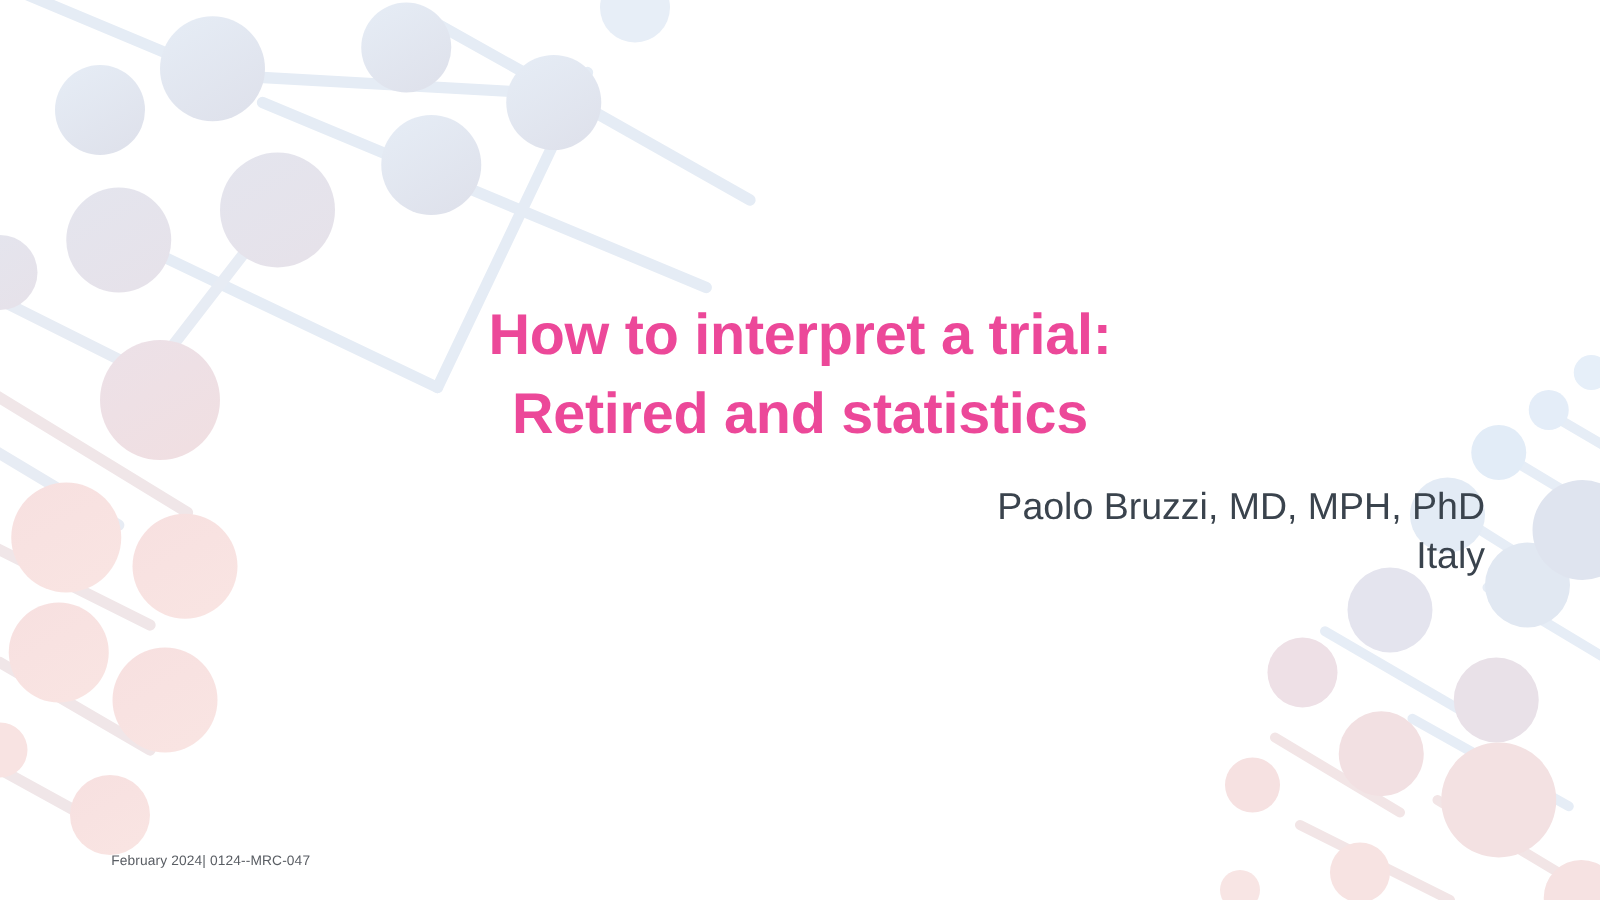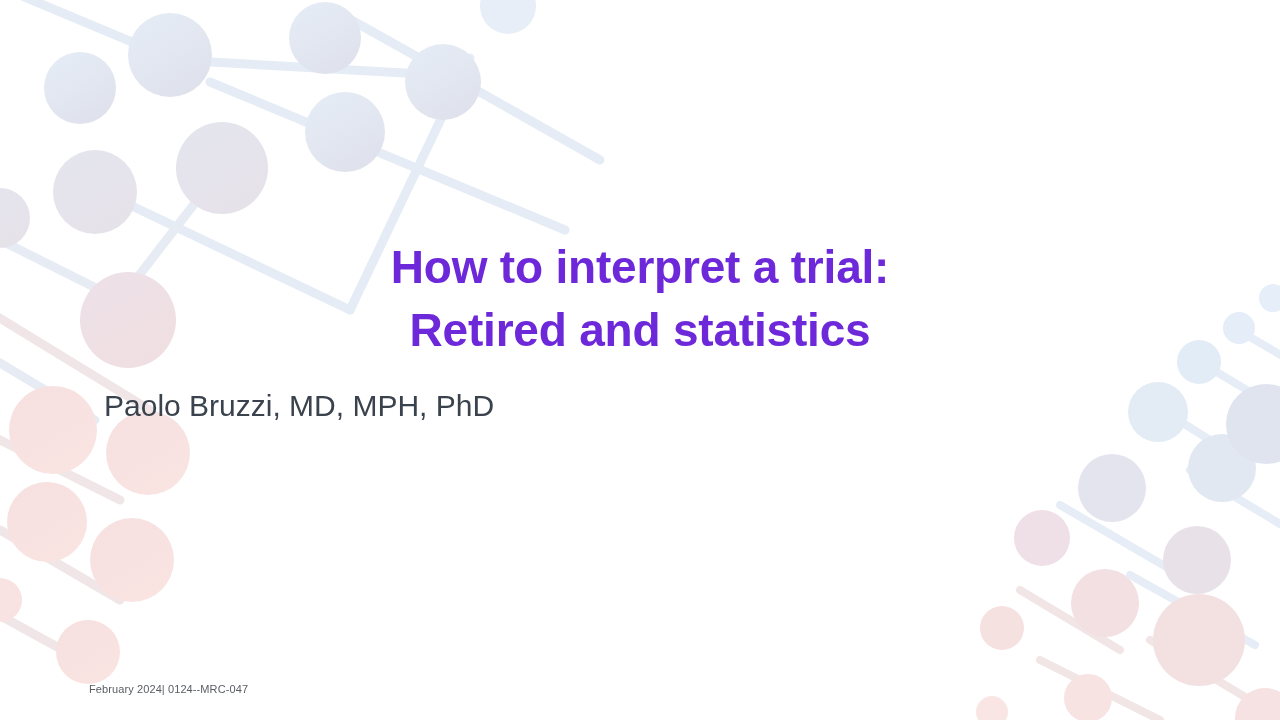--- a/index.html
+++ b/index.html
@@ -38,31 +38,31 @@
   #title-block {
     position: absolute;
     left: 140px;
     top: 236px;
     width: 1000px;
     text-align: center;
   }
   .title-line {
     font-size: 46px;
     font-weight: bold;
-    color: #6d28d9;
+    color: #ec4899;
     line-height: 63px;
     letter-spacing: -0.2px;
     white-space: nowrap;
   }
   #subtitle-block {
     position: absolute;
-    left: 104px;
+    left: 88px;
     top: 386px;
     width: 1100px;
-    text-align: left;
+    text-align: right;
   }
   .subtitle-line {
     font-size: 30px;
     font-weight: normal;
     color: #3a434d;
     line-height: 39px;
     white-space: nowrap;
   }
   #footer {
     position: absolute;
@@ -180,18 +180,19 @@
 
   <div id="content">
 
     <div id="title-block">
       <div class="title-line">How to interpret a trial:</div>
       <div class="title-line">Retired and statistics</div>
     </div>
 
     <div id="subtitle-block">
       <div class="subtitle-line">Paolo Bruzzi, MD, MPH, PhD</div>
+      <div class="subtitle-line">Italy</div>
     </div>
 
     <div id="footer">February 2024| 0124--MRC-047</div>
 
   </div>
 </div>
 
 </body></html>

